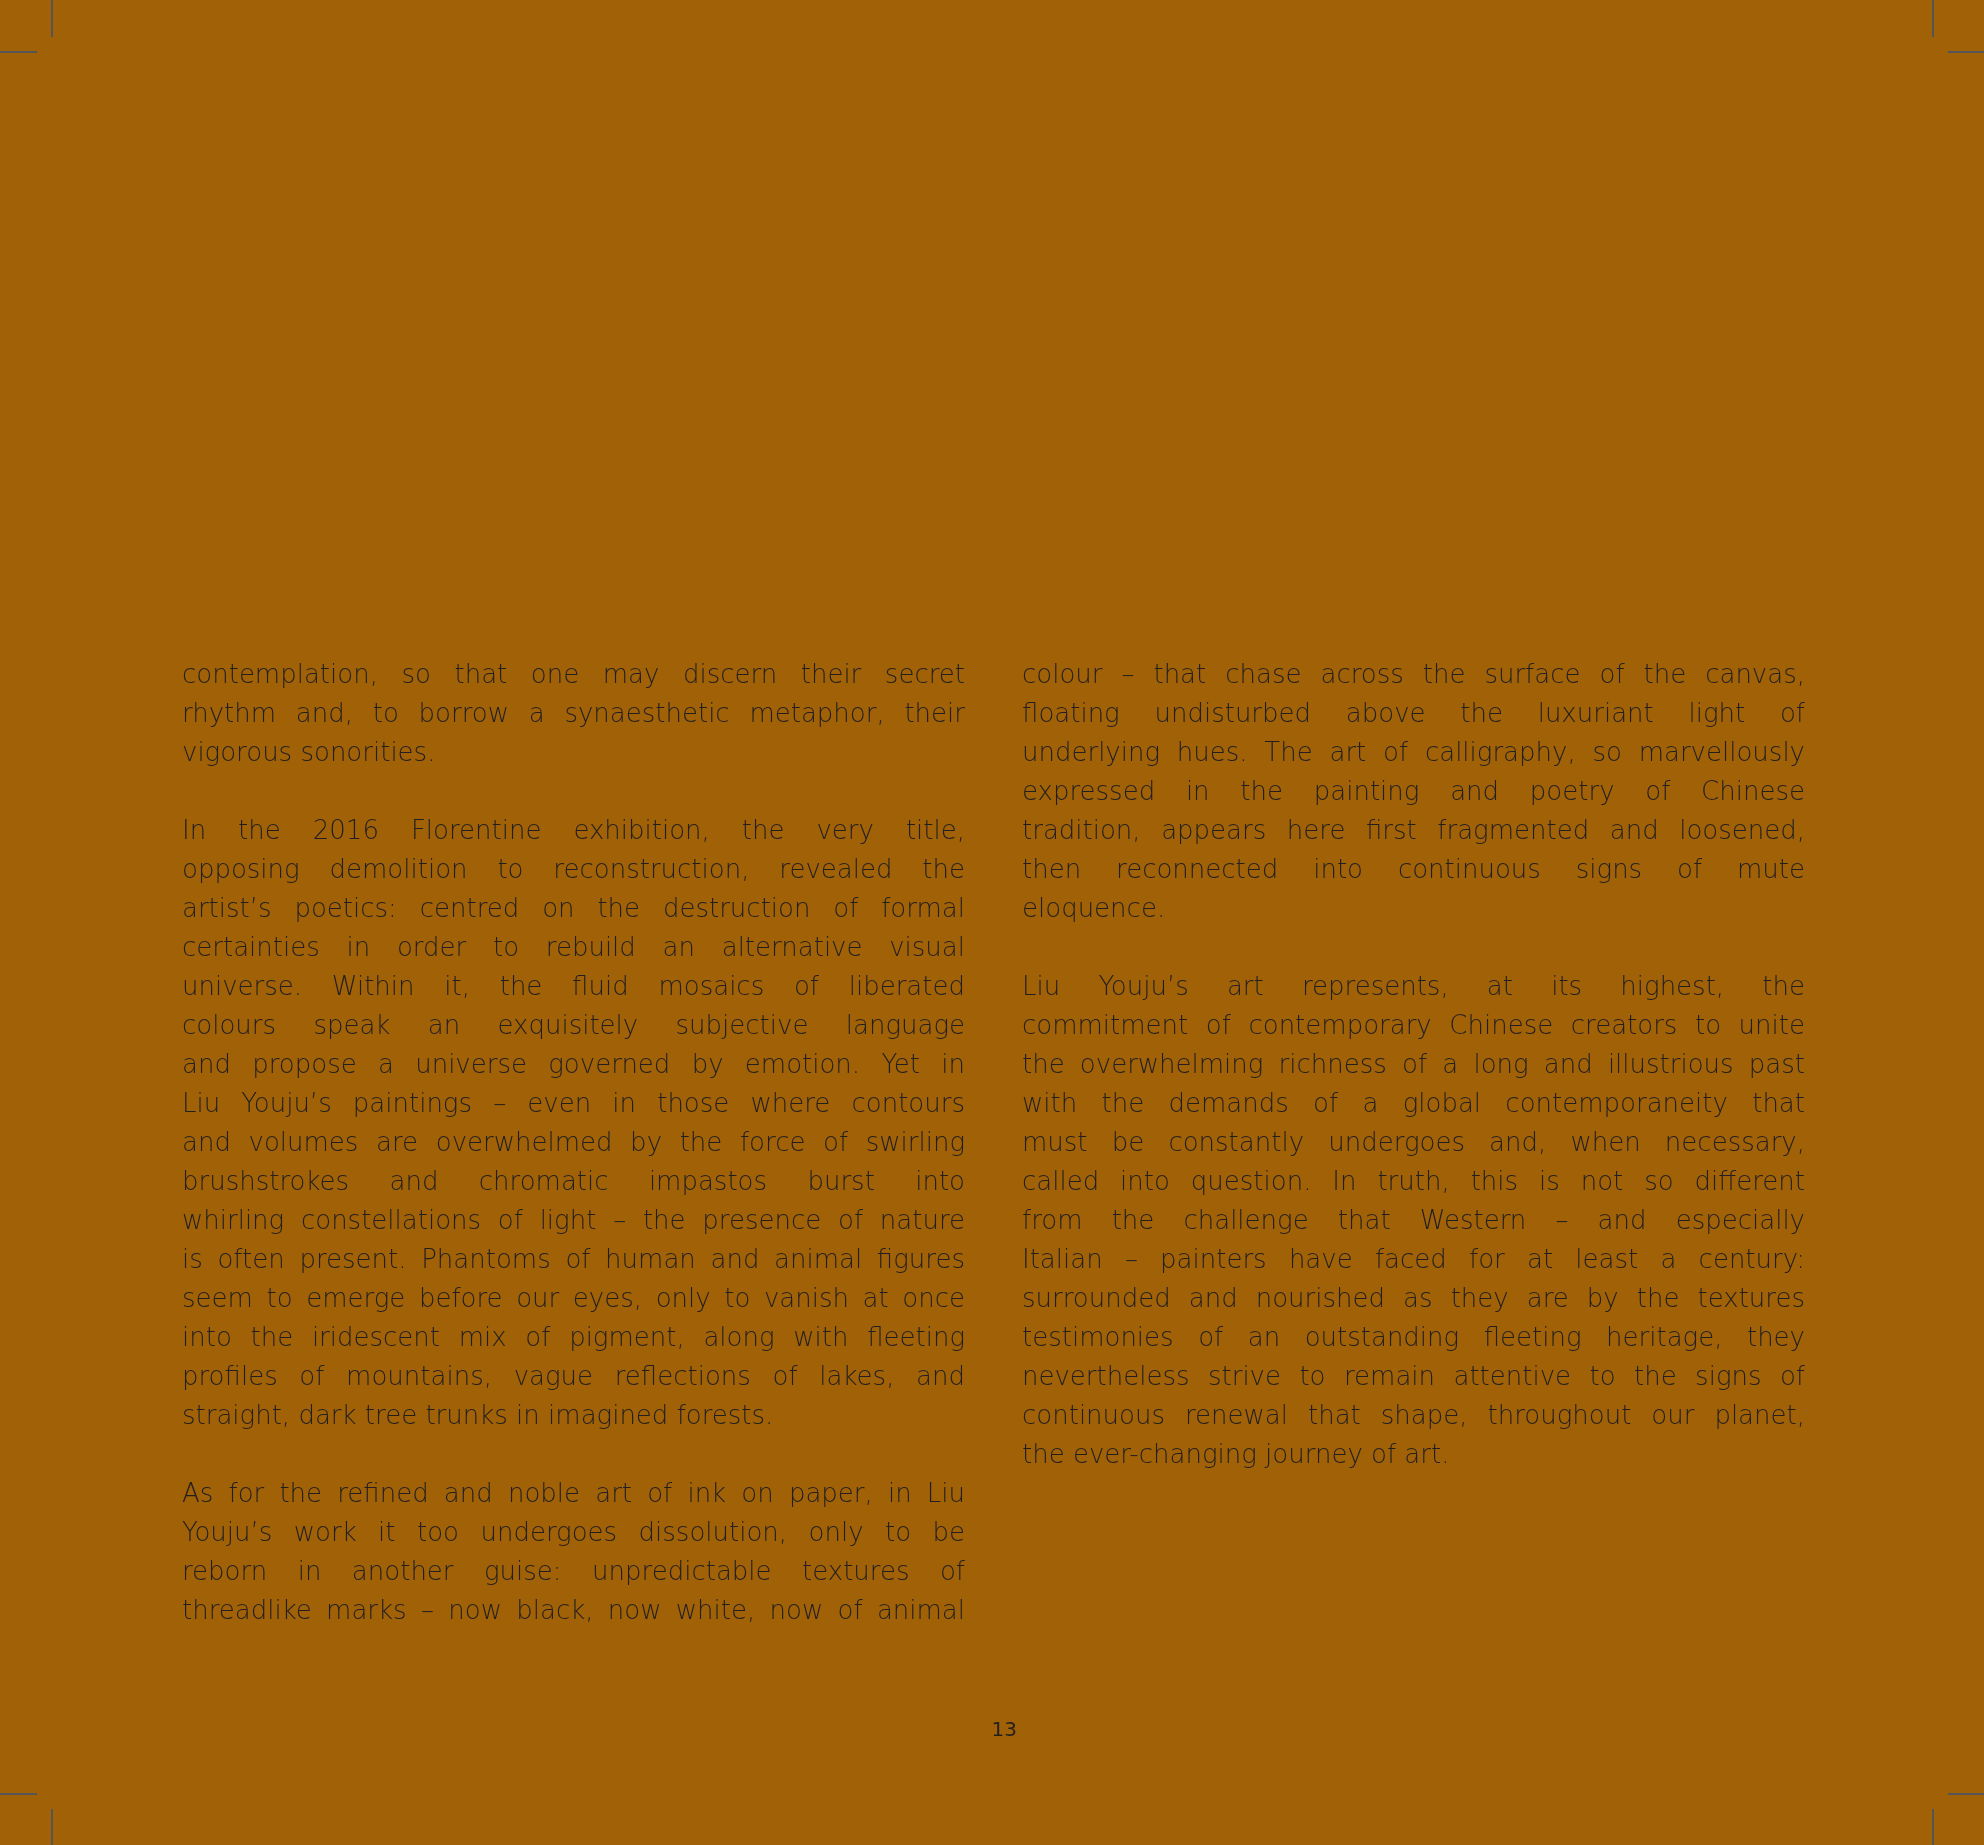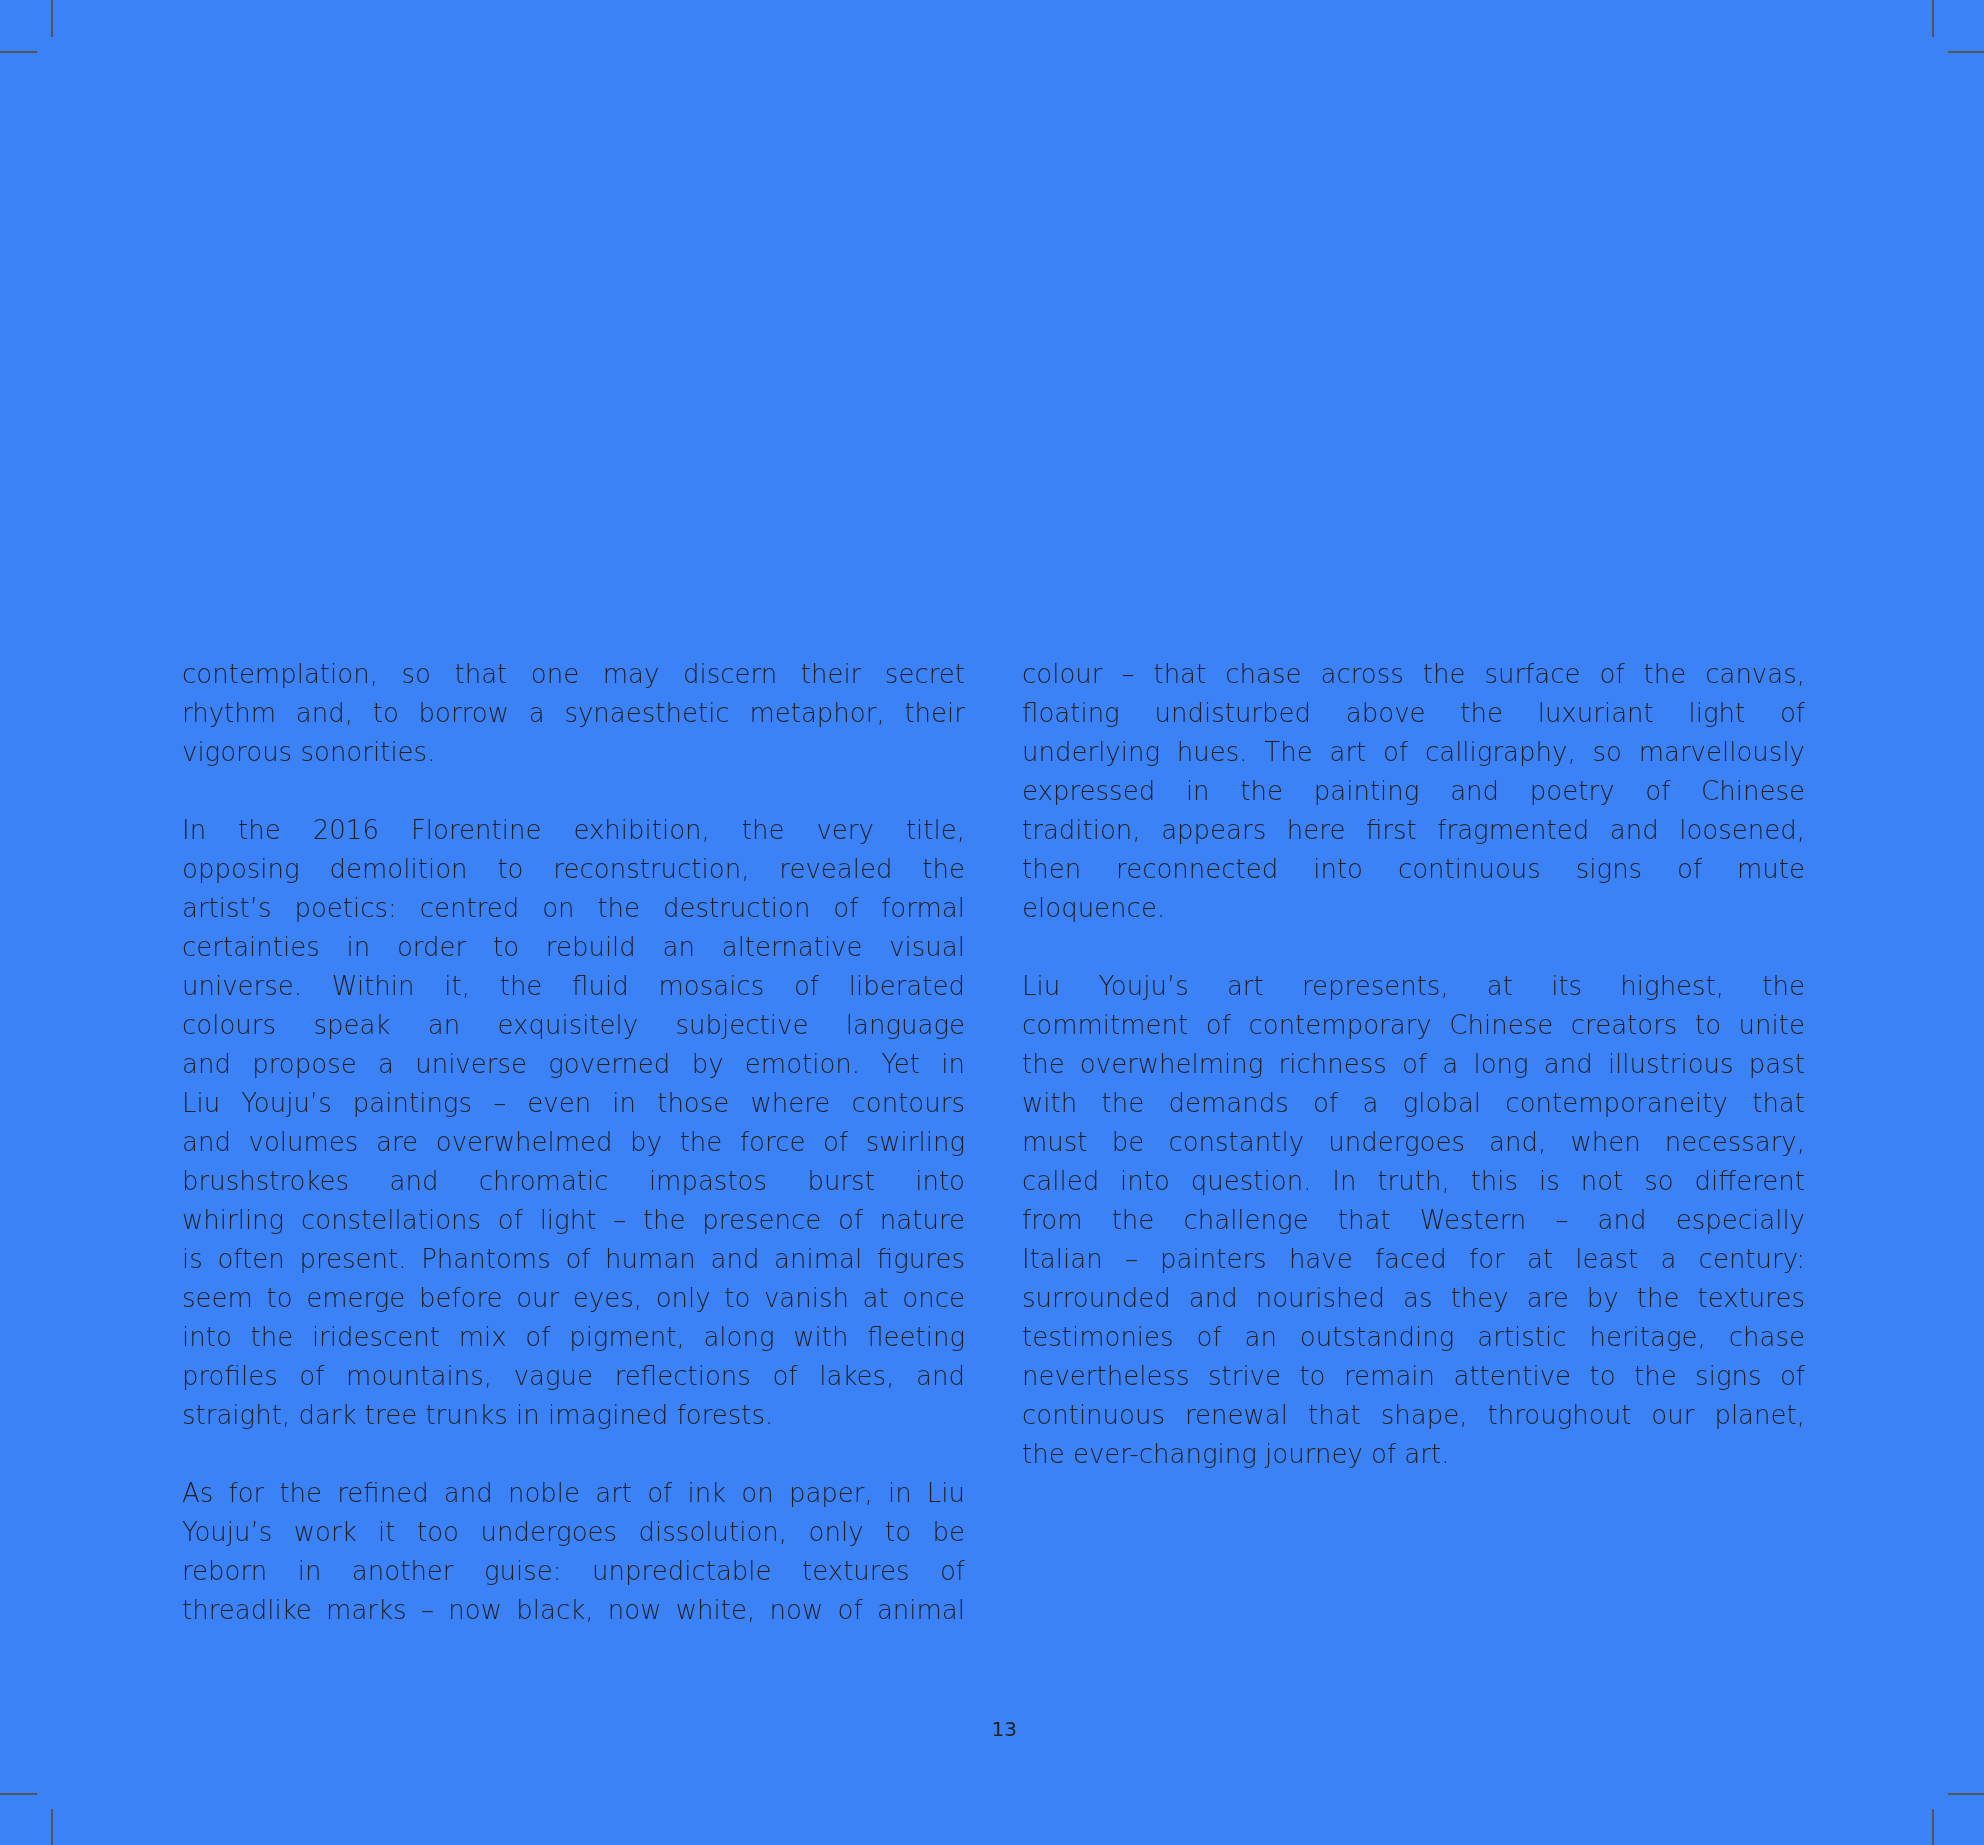--- a/index.html
+++ b/index.html
@@ -1,17 +1,17 @@
 <!DOCTYPE html>
 <html style="font-size:7.4px"><head>
 <meta charset="utf-8">
 <style>
   html, body { margin: 0; padding: 0; background: #ffffff; }
   body { width: 1985px; height: 1846px; position: relative; overflow: hidden; }
-  .page { position: absolute; left: 0; top: 0; width: 1985px; height: 1846px; background: #3b82f6; text-decoration: underline; }
+  .page { position: absolute; left: 0; top: 0; width: 1985px; height: 1846px; background: #a16207; text-decoration: underline; }
   .crop { position: absolute; background: #555555; }
   .crop.v { width: 2.3px; height: 37px; }
   .crop.h { width: 37px; height: 2.3px; }
   .column { position: absolute; top: 655px; width: 783px; color: #231f20;
     font-family: "DejaVu Sans", sans-serif; font-size: 26px; font-weight: 300; }
   .col-left { left: 182px; }
   .col-right { left: 1022px; }
   .line { height: 39px; line-height: 39px; white-space: nowrap; text-align: justify; text-align-last: justify; }
   .line.last { text-align-last: left; }
   .gap { height: 39px; }
@@ -80,21 +80,21 @@
     <div>
       <div class="line">Liu Youju’s art represents, at its highest, the</div>
       <div class="line">commitment of contemporary Chinese creators to unite</div>
       <div class="line">the overwhelming richness of a long and illustrious past</div>
       <div class="line">with the demands of a global contemporaneity that</div>
       <div class="line">must be constantly undergoes and, when necessary,</div>
       <div class="line">called into question. In truth, this is not so different</div>
       <div class="line">from the challenge that Western – and especially</div>
       <div class="line">Italian – painters have faced for at least a century:</div>
       <div class="line">surrounded and nourished as they are by the textures</div>
-      <div class="line">testimonies of an outstanding artistic heritage, chase</div>
+      <div class="line">testimonies of an outstanding fleeting heritage, they</div>
       <div class="line">nevertheless strive to remain attentive to the signs of</div>
       <div class="line">continuous renewal that shape, throughout our planet,</div>
       <div class="line last">the ever-changing journey of art.</div>
     </div>
   </div>
 
   <div class="page-number">13</div>
 </div>
 
 

